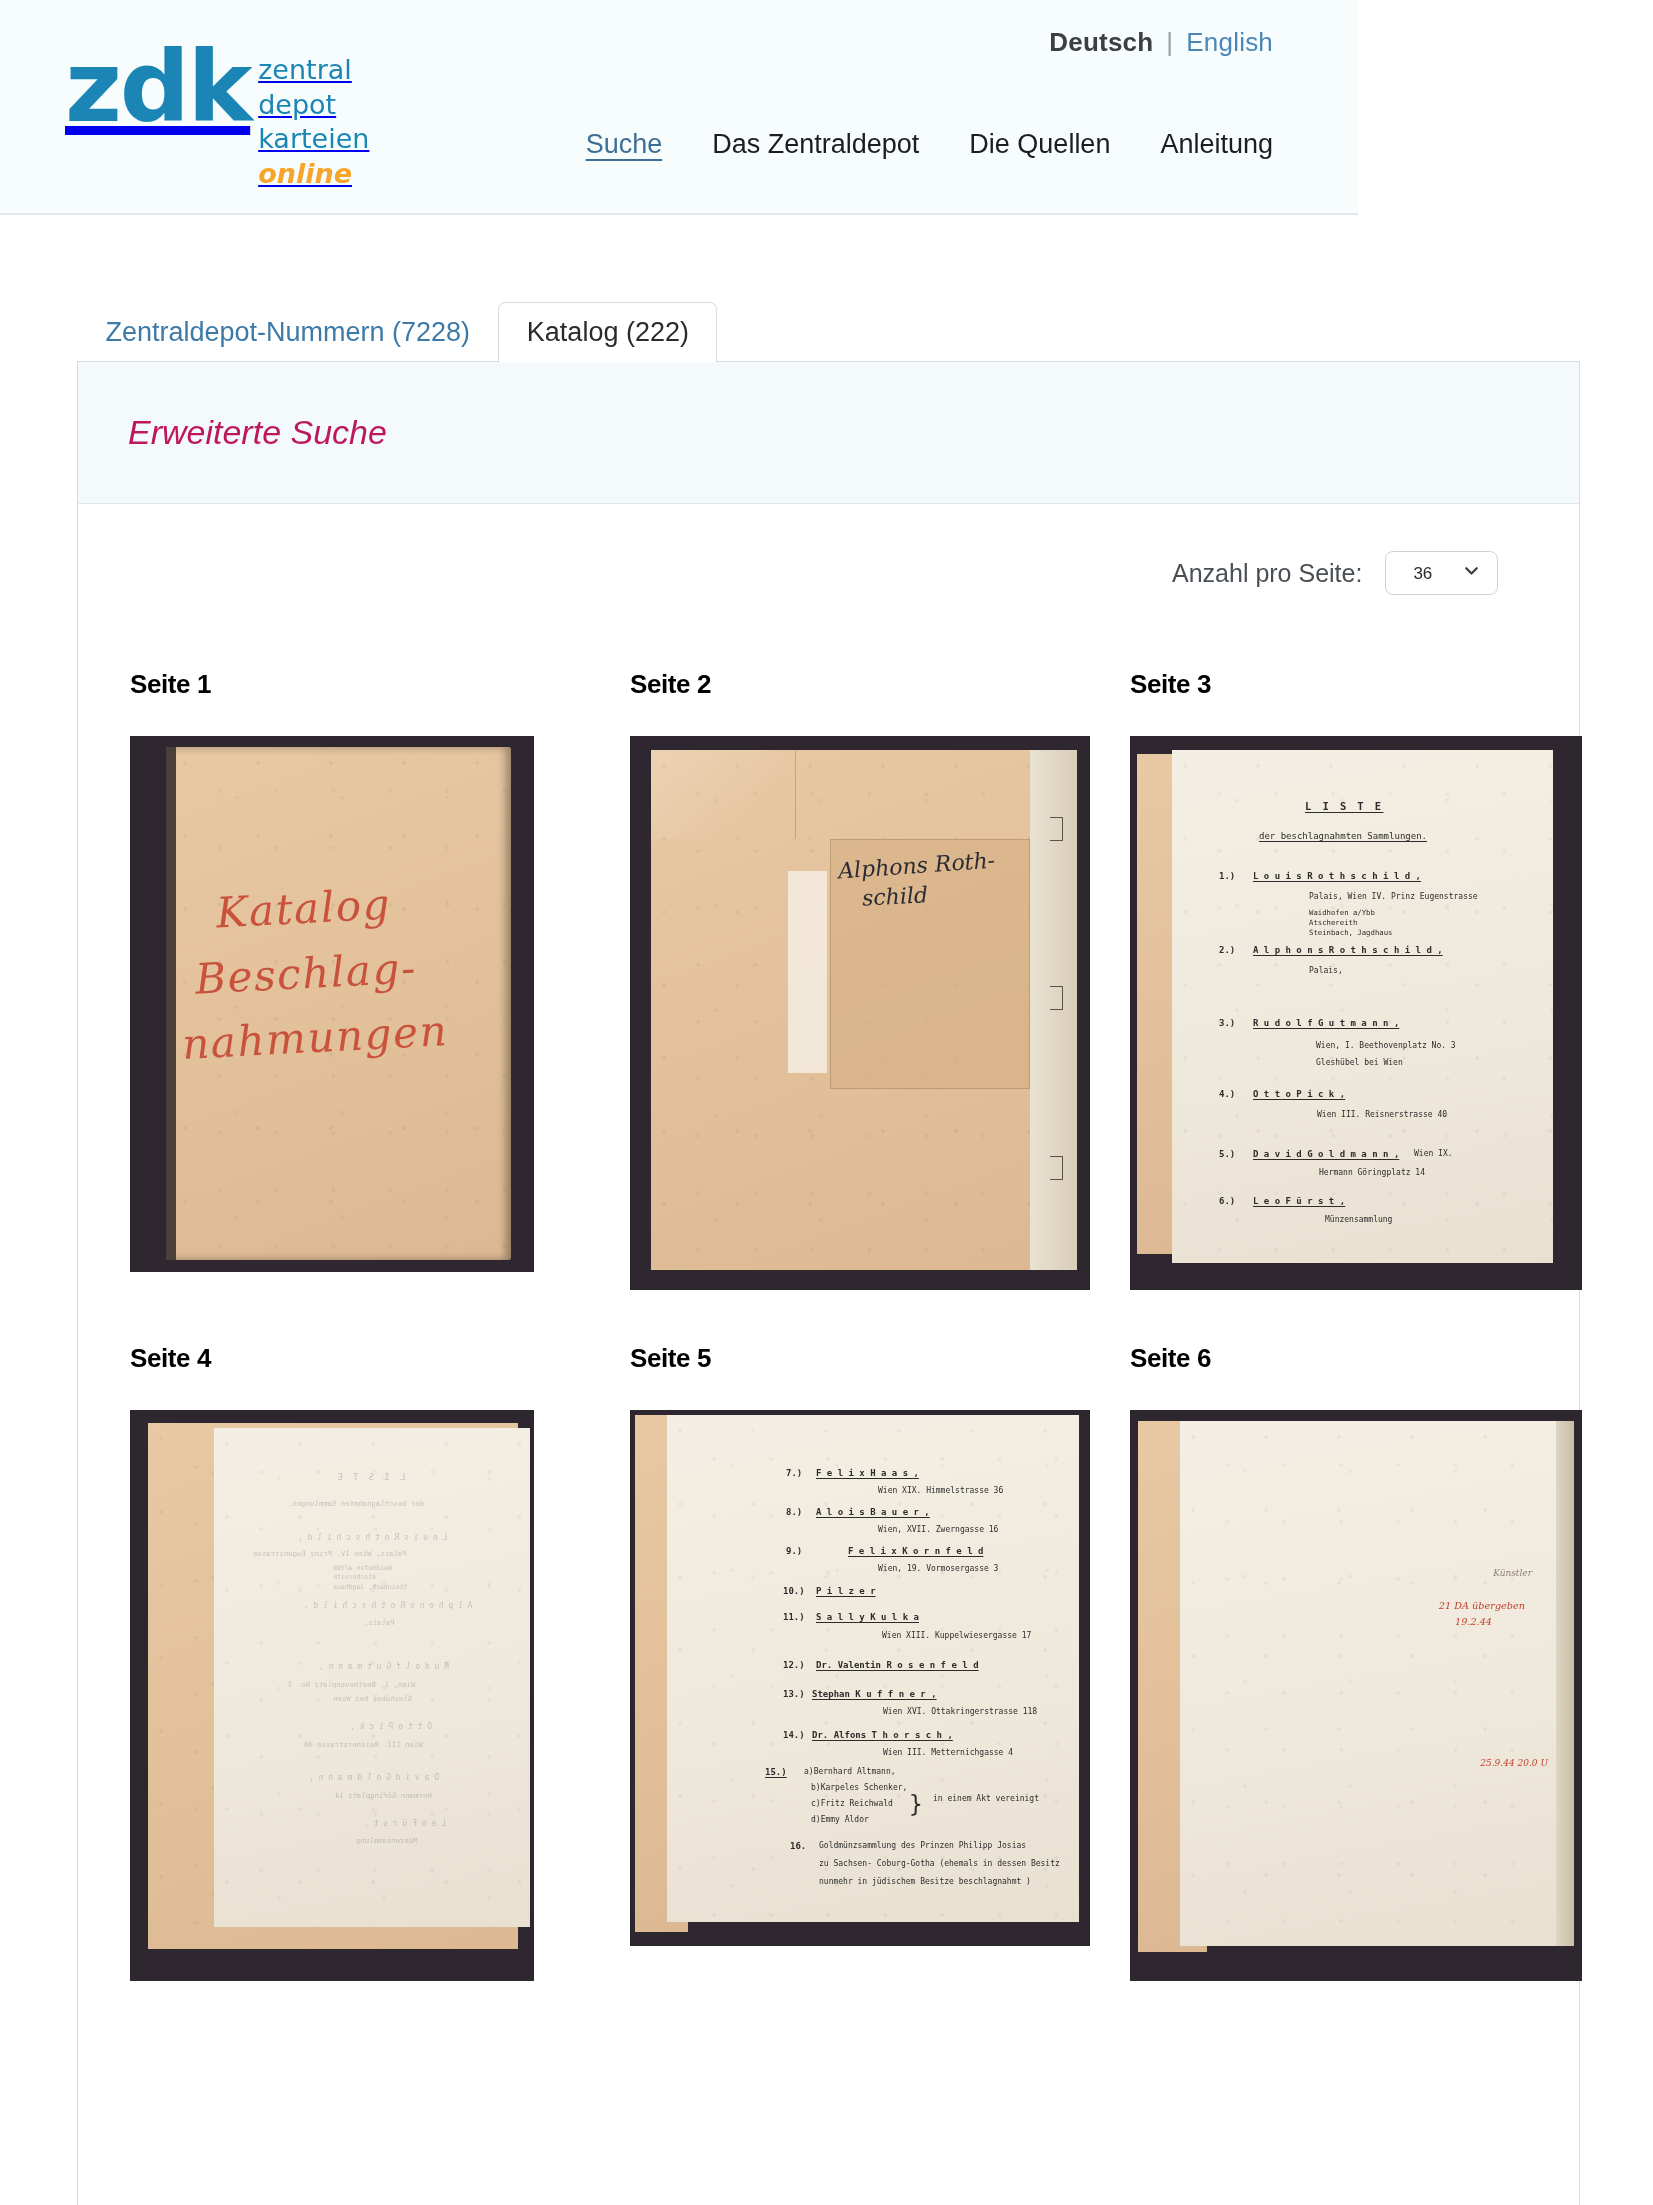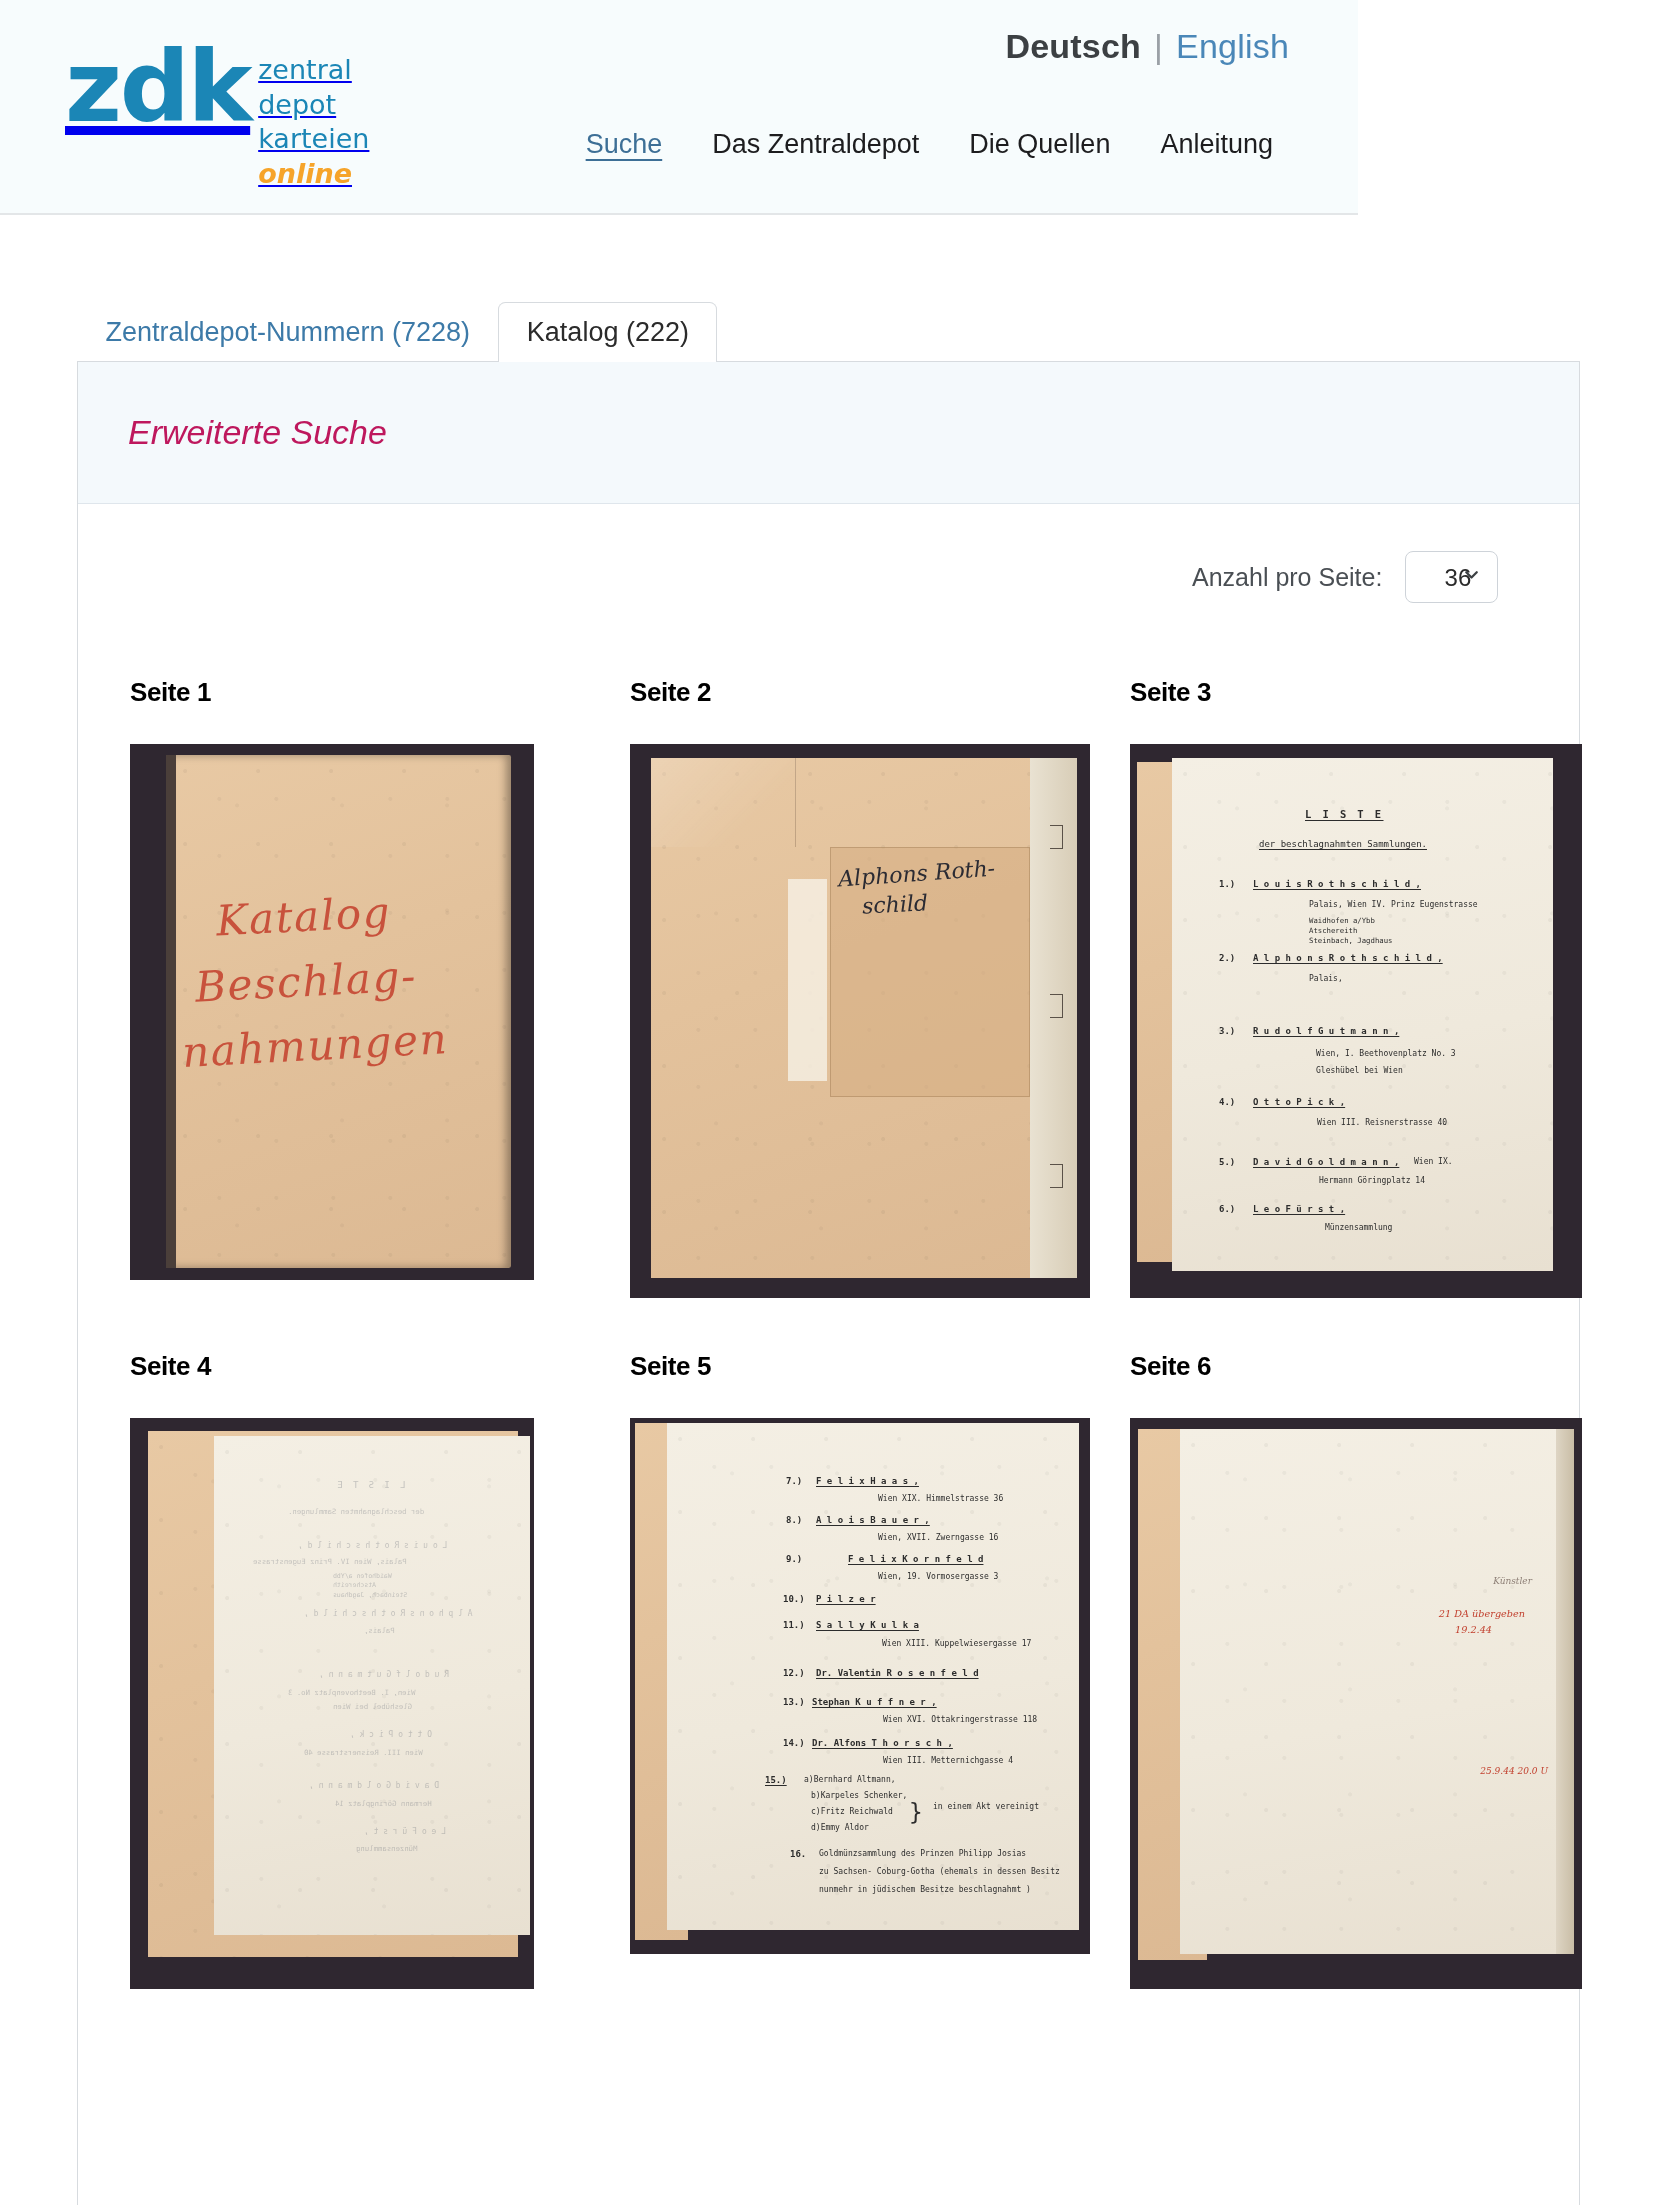--- a/index.html
+++ b/index.html
@@ -44,23 +44,23 @@
     font-weight: 400;
   }
   .logo-words .online {
     color: #f6a42a;
     font-style: italic;
     font-weight: 600;
   }
 
   .lang-bar {
     position: absolute;
-    right: 69px;
+    right: 85px;
     top: 27px;
-    font-size: 34px;
+    font-size: 26px;
     color: #3c4043;
     letter-spacing: 0.2px;
   }
   .lang-bar .cur { font-weight: 700; color: #3c4043; }
   .lang-bar .sep { color: #9aa0a6; margin: 0 13px; font-weight: 300;}
   .lang-bar .alt { color: #4a87b8; text-decoration: none; }
 
   .main-nav {
     position: absolute;
     right: 85px;
@@ -142,30 +142,29 @@
   .perpage-row {
     display: flex;
     justify-content: flex-end;
     align-items: center;
     padding: 47px 81px 0 0;
     gap: 22.6px;
   }
   .perpage-label { font-size: 25px; color: #4a4f54; }
   .perpage-select {
     font-family: "Liberation Sans", sans-serif;
-    font-size: 24px;
+    font-size: 17px;
     color: #2b2b2b;
     padding: 11.3px 14.5px 11.3px 27.4px;
     border: 0.8px solid #ced3d9;
     border-radius: 8px;
     background: #ffffff;
     appearance: none;
     -webkit-appearance: none;
-    width: 93px;
-    text-align: center;
+    width: 113px;
   }
   .select-wrap { position: relative; display: inline-block; }
   .select-wrap .chev {
     position: absolute;
     right: 16px;
     top: 50%;
     transform: translateY(-60%);
     pointer-events: none;
     width: 21px; height: 21px;
   }

